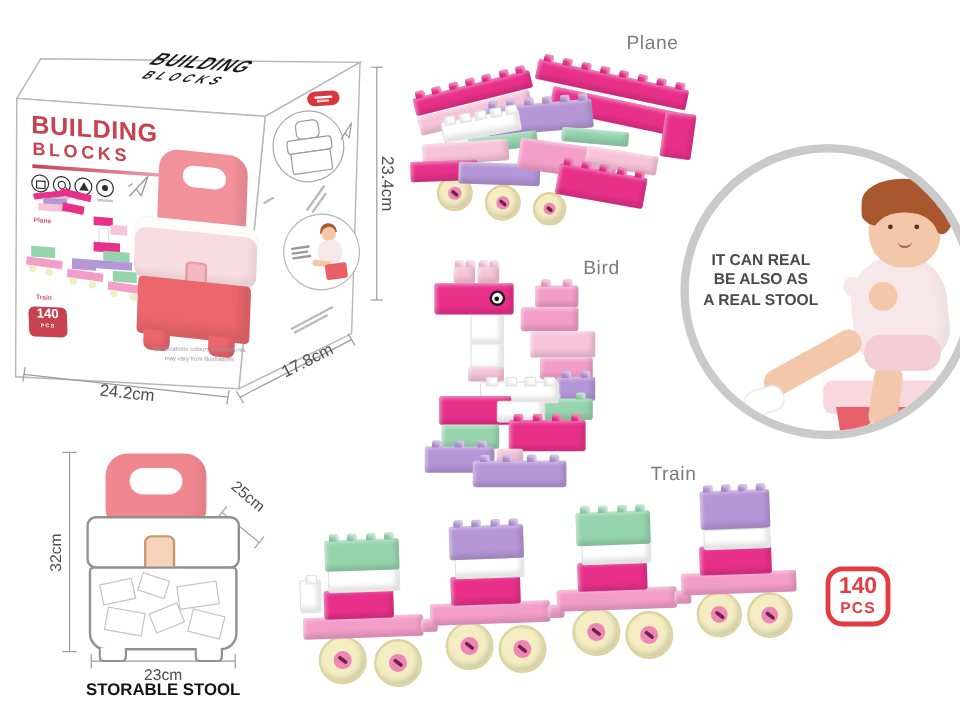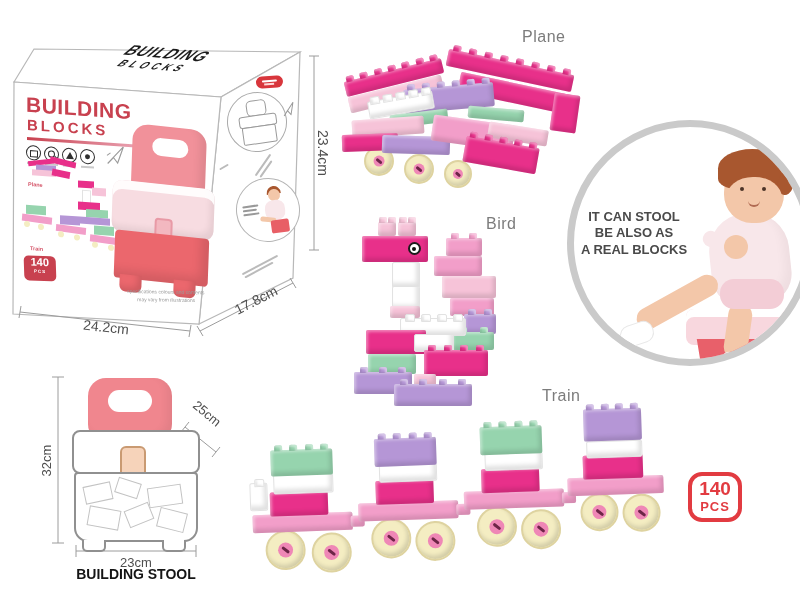--- a/index.html
+++ b/index.html
@@ -455,23 +455,23 @@
         <div class="stud" style="background: rgb(181, 150, 214); left: 3.25px;"></div>
         <div class="stud" style="background: rgb(181, 150, 214); left: 17.75px;"></div>
         <div class="stud" style="background: rgb(181, 150, 214); left: 32.25px;"></div>
         <div class="stud" style="background: rgb(181, 150, 214); left: 46.75px;"></div>
       </div>
     </div>
 
   <div class="abs ring">
     <div class="ring-inner">
       <div class="note">
-        <div>IT CAN STOOL</div>
+        <div>IT CAN REAL</div>
         <div>BE ALSO AS</div>
-        <div>A REAL BLOCKS</div>
+        <div>A REAL STOOL</div>
       </div>
       <div class="abs" style="left:112px;top:182px;width:108px;height:36px;background:#f8d7de;border-radius:8px;box-shadow:inset 0 8px 0 #fff"></div>
       <div class="abs" style="left:120px;top:212px;width:92px;height:56px;background:#e8606a;clip-path:polygon(3% 0,97% 0,91% 60%,93% 100%,72% 100%,69% 72%,31% 72%,28% 100%,7% 100%,9% 60%)"></div>
       <div class="abs skin" style="left:152px;top:176px;width:24px;height:56px;border-radius:12px;transform:rotate(8deg)"></div>
       <div class="abs" style="left:136px;top:86px;width:80px;height:92px;background:#f8e7ea;border-radius:38px 38px 30px 30px;transform:rotate(-6deg);box-shadow:inset -6px -6px 10px rgba(0,0,0,.04)"></div>
       <div class="abs" style="left:146px;top:152px;width:64px;height:30px;background:#f3cdd6;border-radius:14px"></div>
       <div class="abs skin" style="left:64px;top:186px;width:90px;height:22px;border-radius:11px;transform:rotate(-29deg);transform-origin:left center"></div>
       <div class="abs" style="left:46px;top:196px;width:32px;height:20px;background:#fff;border:1px solid #e8e8e8;border-radius:10px;transform:rotate(-18deg)"></div>
       <div class="abs" style="left:146px;top:226px;width:28px;height:18px;background:#fff;border:1px solid #e8e8e8;border-radius:9px;transform:rotate(12deg)"></div>
       <div class="abs" style="left:128px;top:108px;width:38px;height:16px;background:#f8e7ea;border-radius:8px;transform:rotate(22deg)"></div>
@@ -499,21 +499,21 @@
       <div class="abs lineart" style="left:72px;top:12px;width:34px;height:20px;border-color:#c3c3c3;transform:rotate(-8deg)"></div>
       <div class="abs lineart" style="left:12px;top:34px;width:32px;height:20px;border-color:#c3c3c3;transform:rotate(10deg)"></div>
       <div class="abs lineart" style="left:50px;top:32px;width:26px;height:18px;border-color:#c3c3c3;transform:rotate(-22deg)"></div>
       <div class="abs lineart" style="left:82px;top:36px;width:28px;height:20px;border-color:#c3c3c3;transform:rotate(14deg)"></div>
     </div>
     <div class="abs" style="left:82px;top:540px;width:24px;height:12px;background:#fff;border:2px solid #909090;border-top:none;border-radius:0 0 5px 5px;box-sizing:border-box"></div>
     <div class="abs" style="left:162px;top:540px;width:24px;height:12px;background:#fff;border:2px solid #909090;border-top:none;border-radius:0 0 5px 5px;box-sizing:border-box"></div>
     <div class="dim" style="left:26px;top:453px;width:40px;transform:rotate(-90deg)">32cm</div>
     <div class="dim" style="left:186px;top:406px;width:42px;transform:rotate(40deg)">25cm</div>
     <div class="dim" style="left:116px;top:555px;width:40px">23cm</div>
-    <div class="caption">BUILDING STOOL</div>
+    <div class="caption">STORABLE STOOL</div>
   </div>
 
   <div class="abs" style="left:688px;top:472px;width:54px;height:50px;border:4px solid #e23b41;border-radius:14px;box-sizing:border-box;text-align:center;color:#e23b41">
     <div style="font-size:19px;font-weight:800;line-height:22px;margin-top:2px">140</div>
     <div style="font-size:13px;font-weight:800;line-height:14px;letter-spacing:1px">PCS</div>
   </div>
 
 </div>
 
 </body></html>

